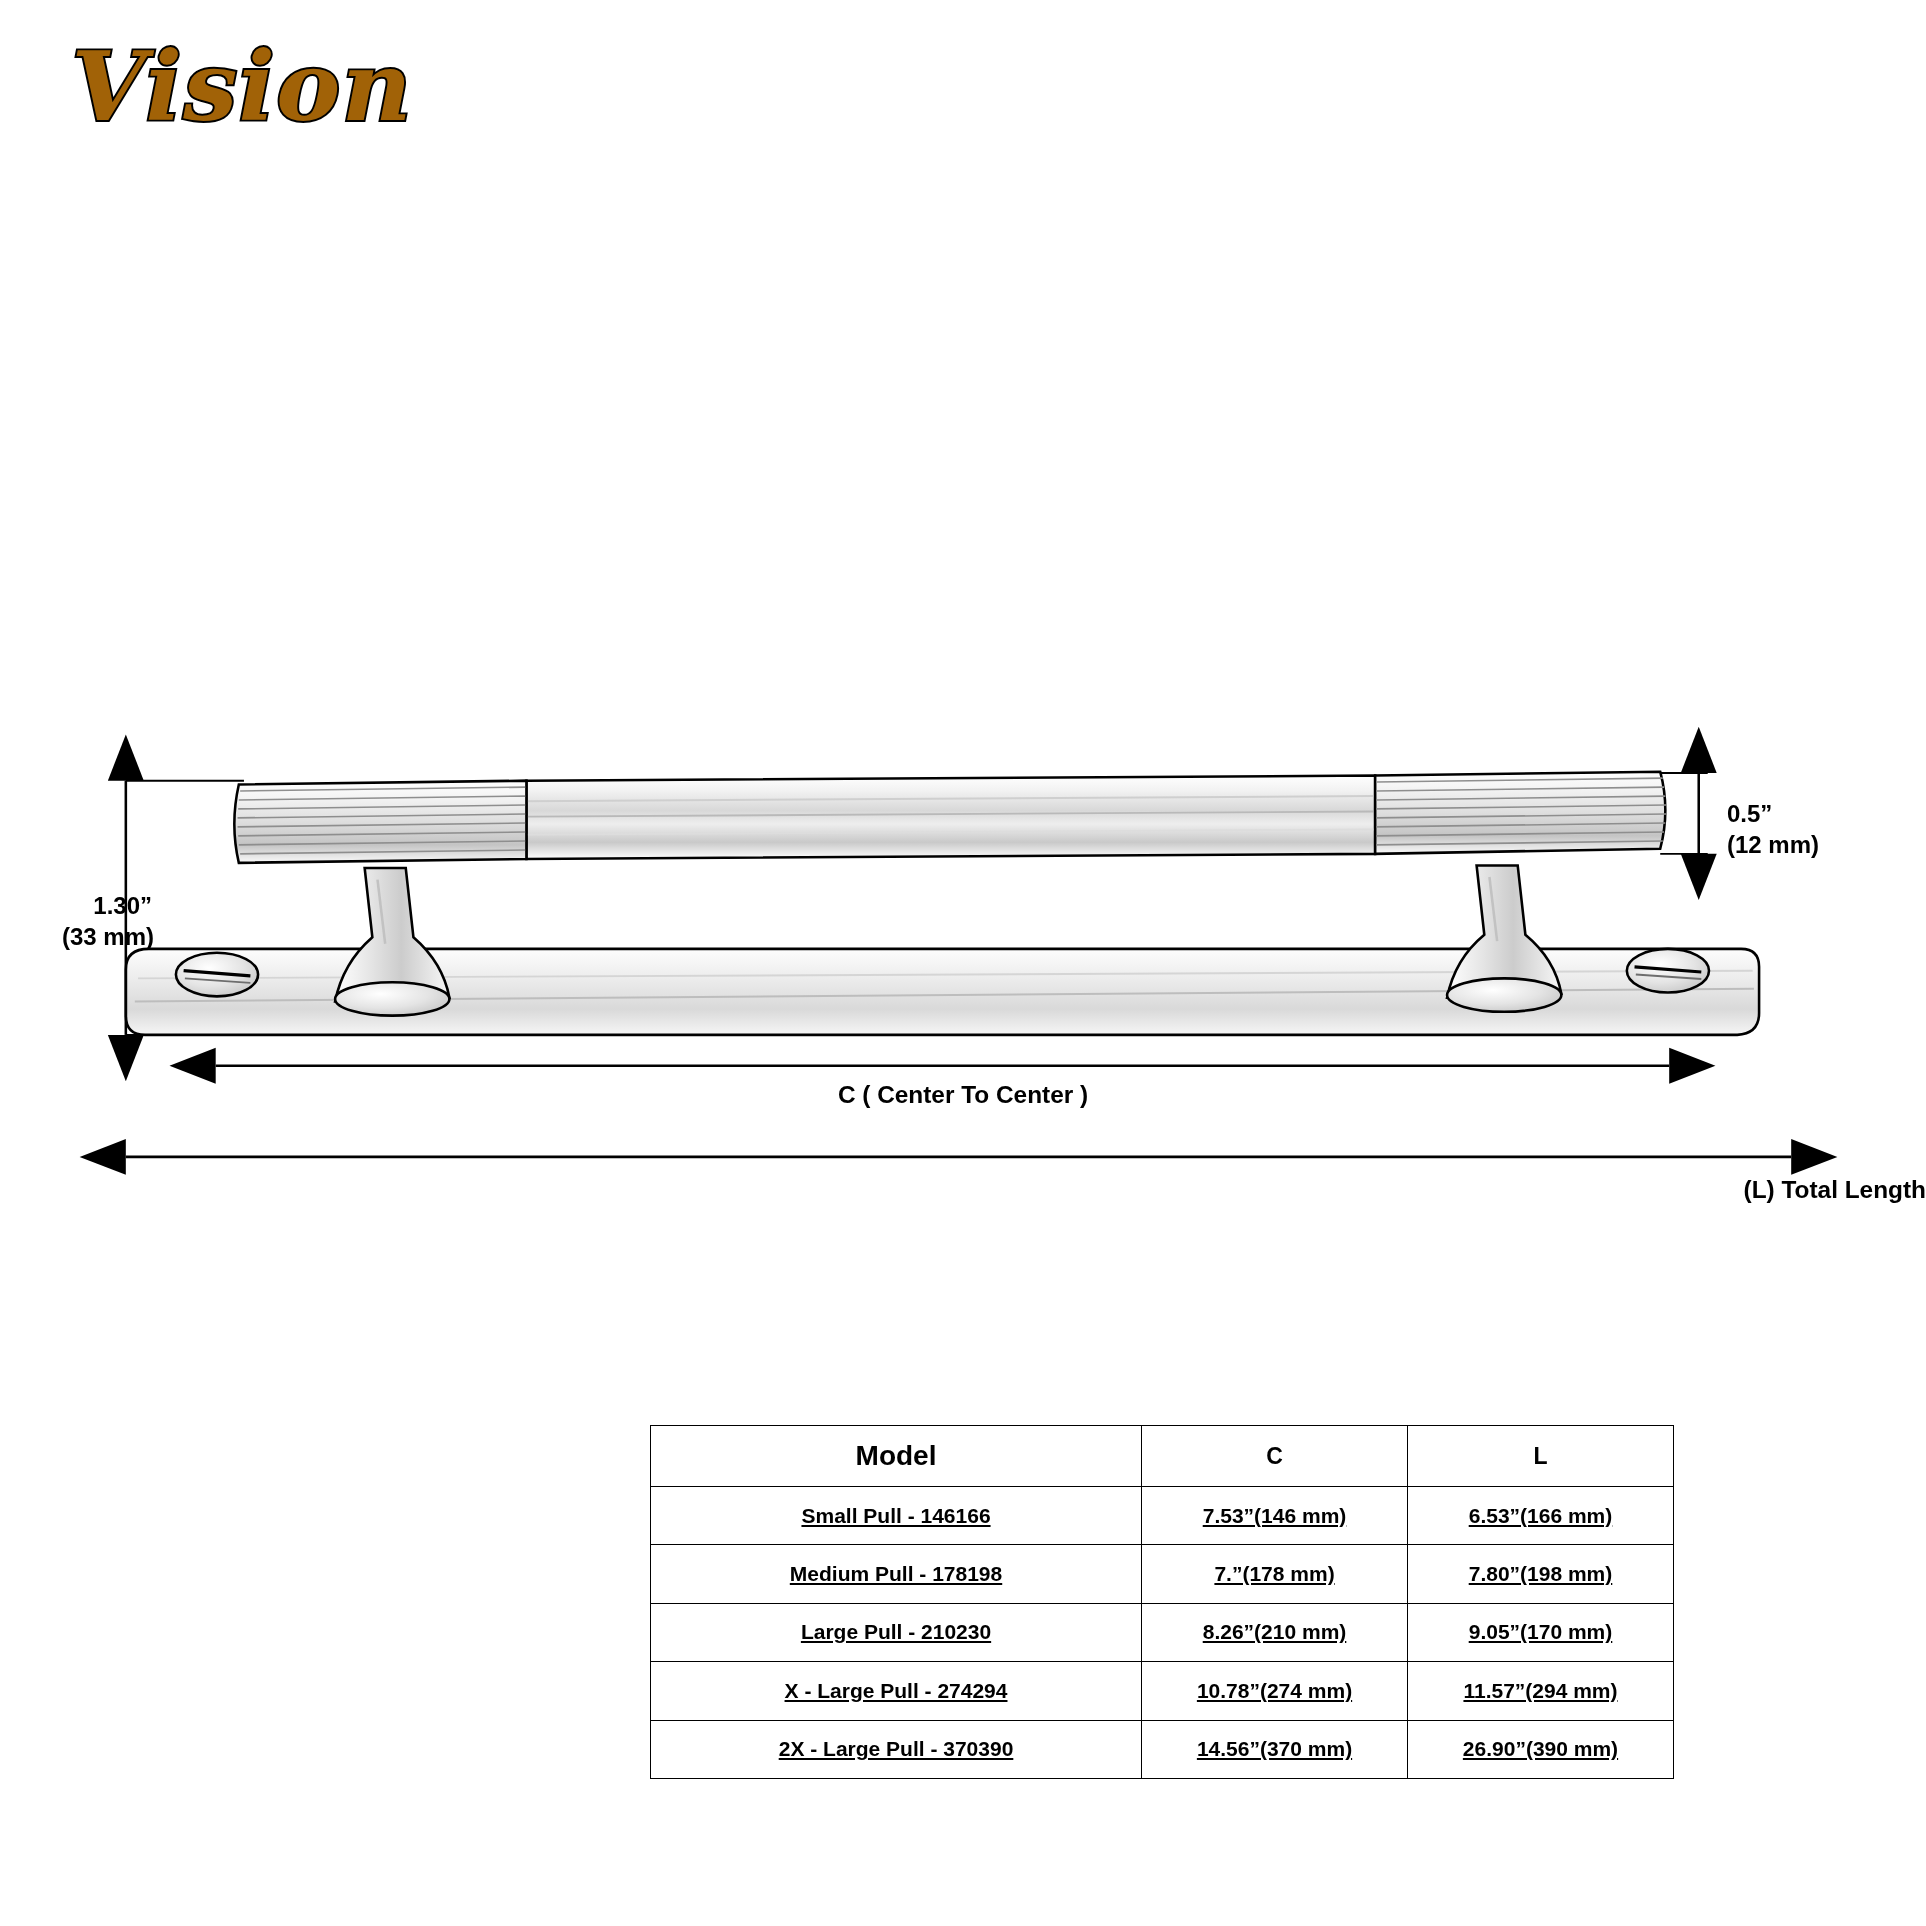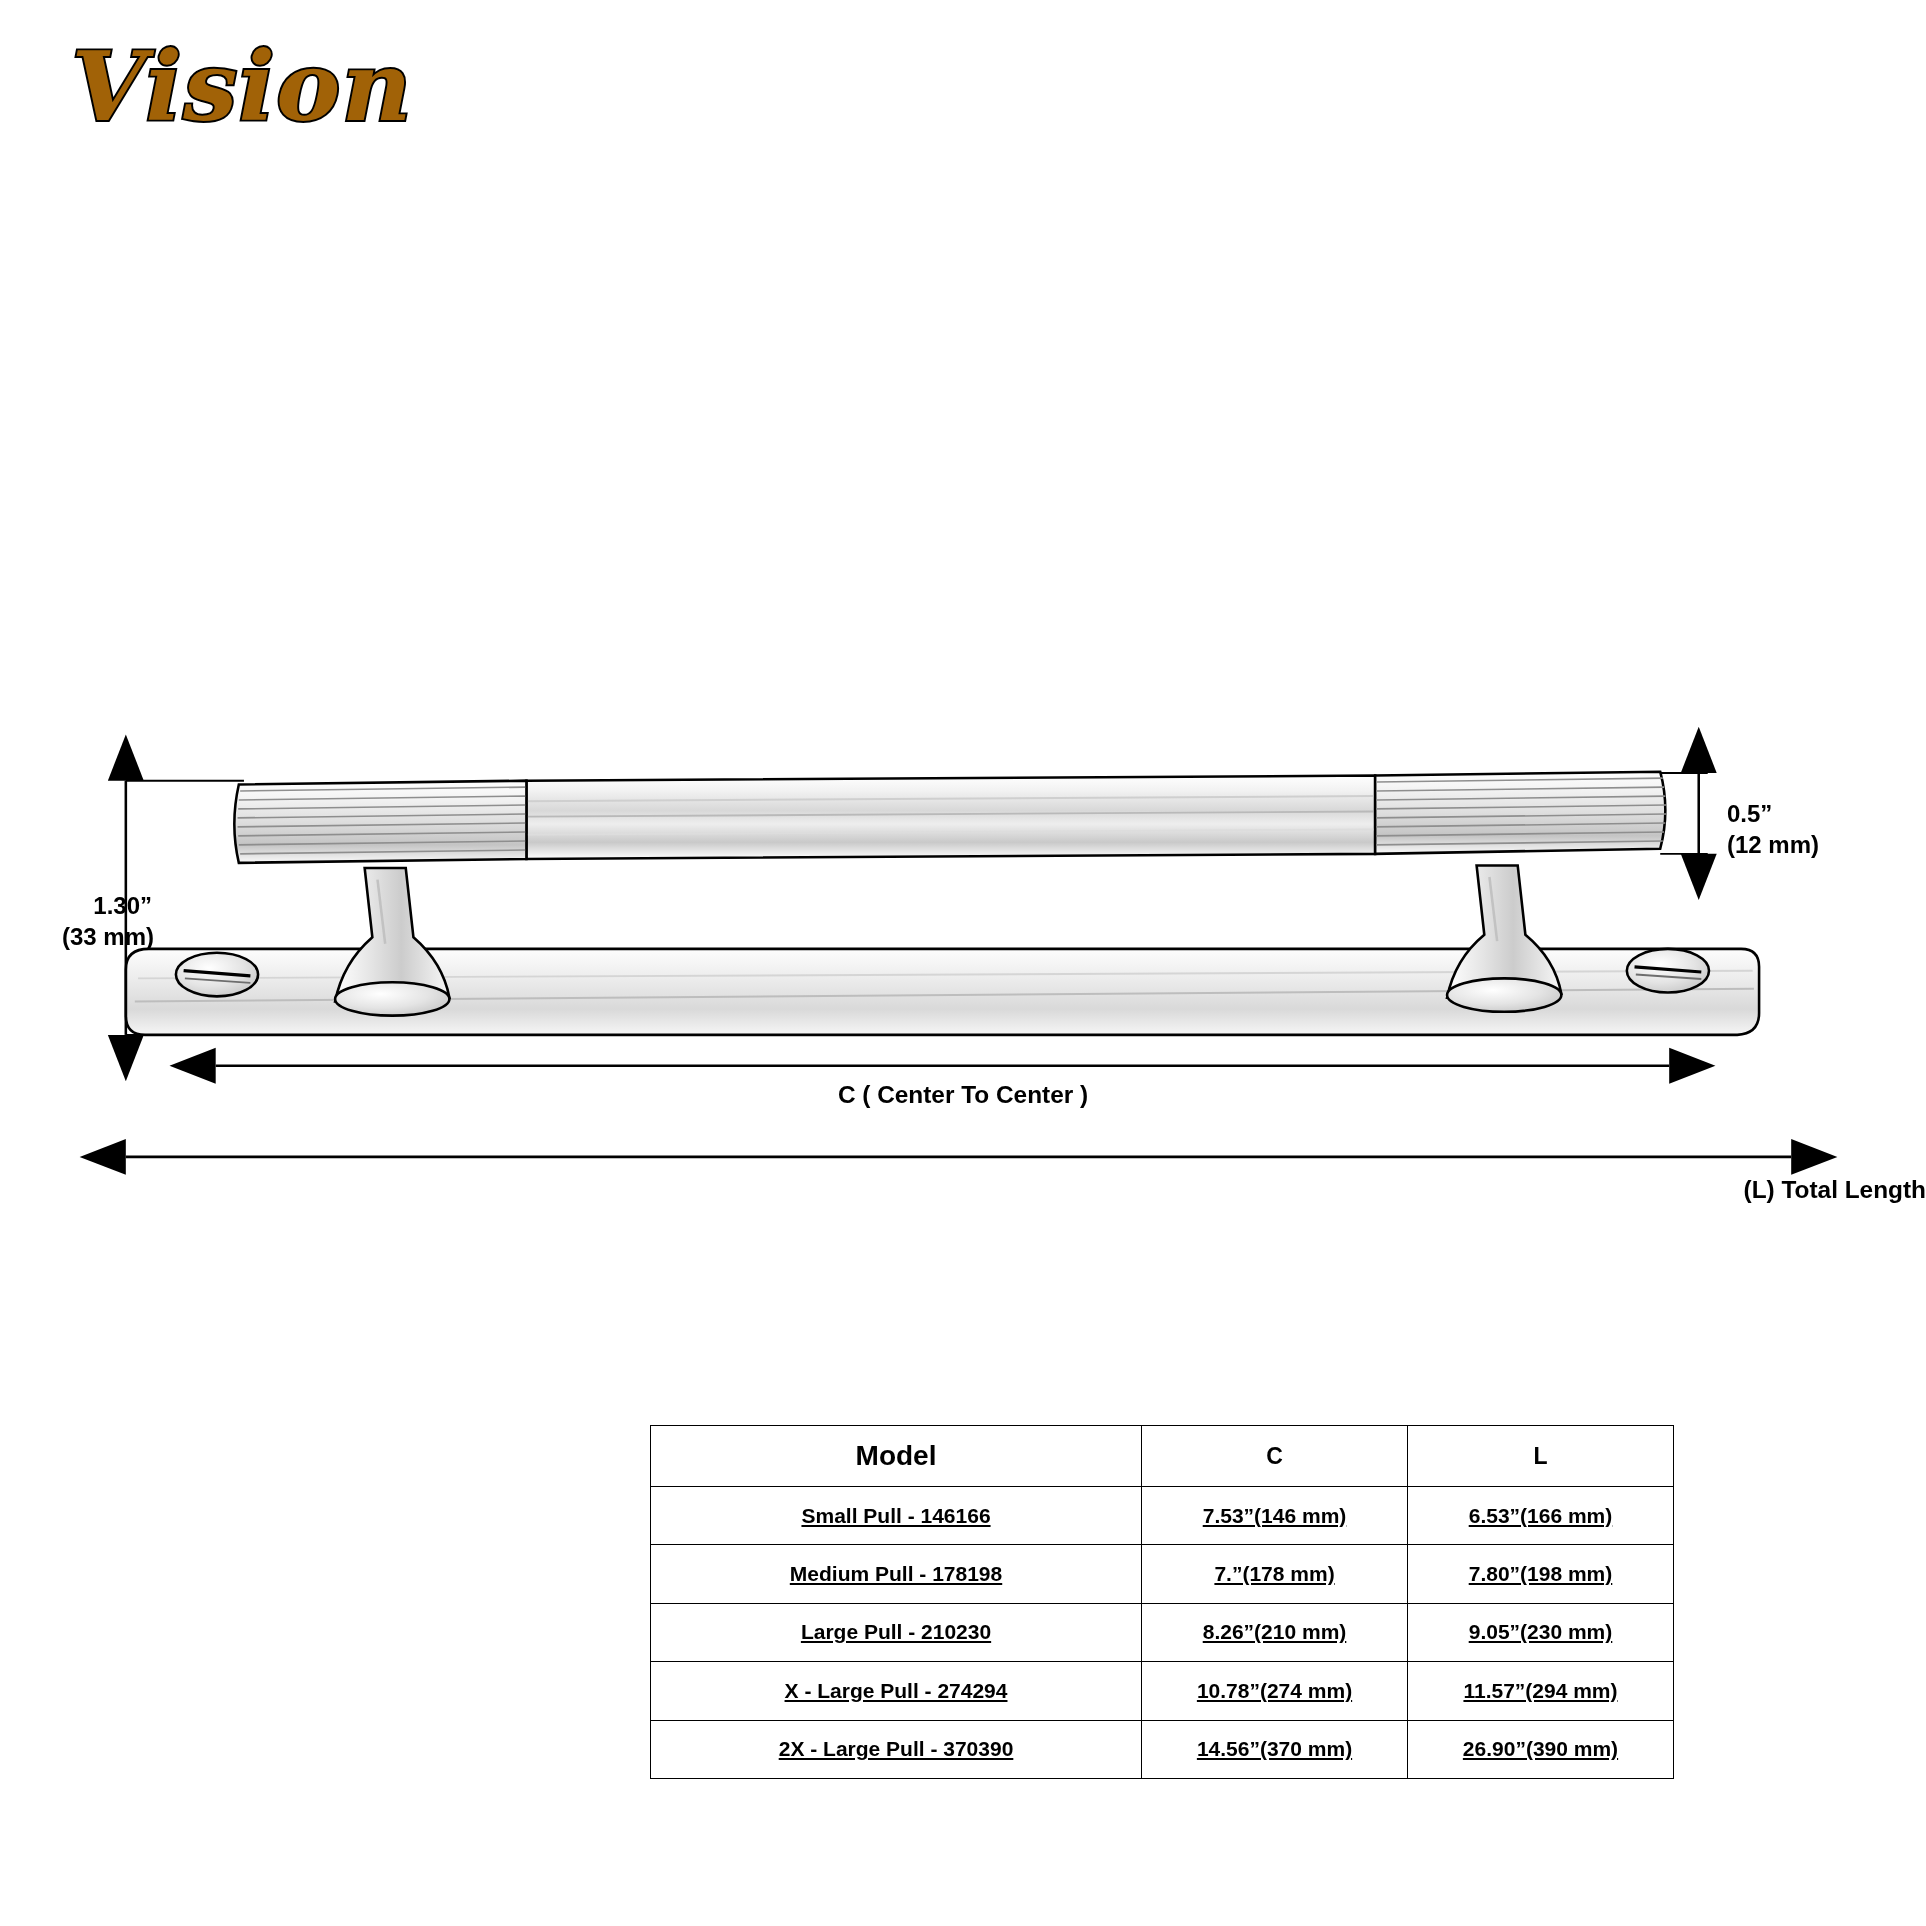--- a/index.html
+++ b/index.html
@@ -290,21 +290,21 @@
         <td>6.53”(166 mm)</td>
       </tr>
       <tr>
         <td>Medium Pull - 178198</td>
         <td>7.”(178 mm)</td>
         <td>7.80”(198 mm)</td>
       </tr>
       <tr>
         <td>Large Pull - 210230</td>
         <td>8.26”(210 mm)</td>
-        <td>9.05”(230 mm)</td>
+        <td>9.05”(170 mm)</td>
       </tr>
       <tr>
         <td>X - Large Pull - 274294</td>
         <td>10.78”(274 mm)</td>
         <td>11.57”(294 mm)</td>
       </tr>
       <tr>
         <td>2X - Large Pull - 370390</td>
         <td>14.56”(370 mm)</td>
         <td>26.90”(390 mm)</td>

